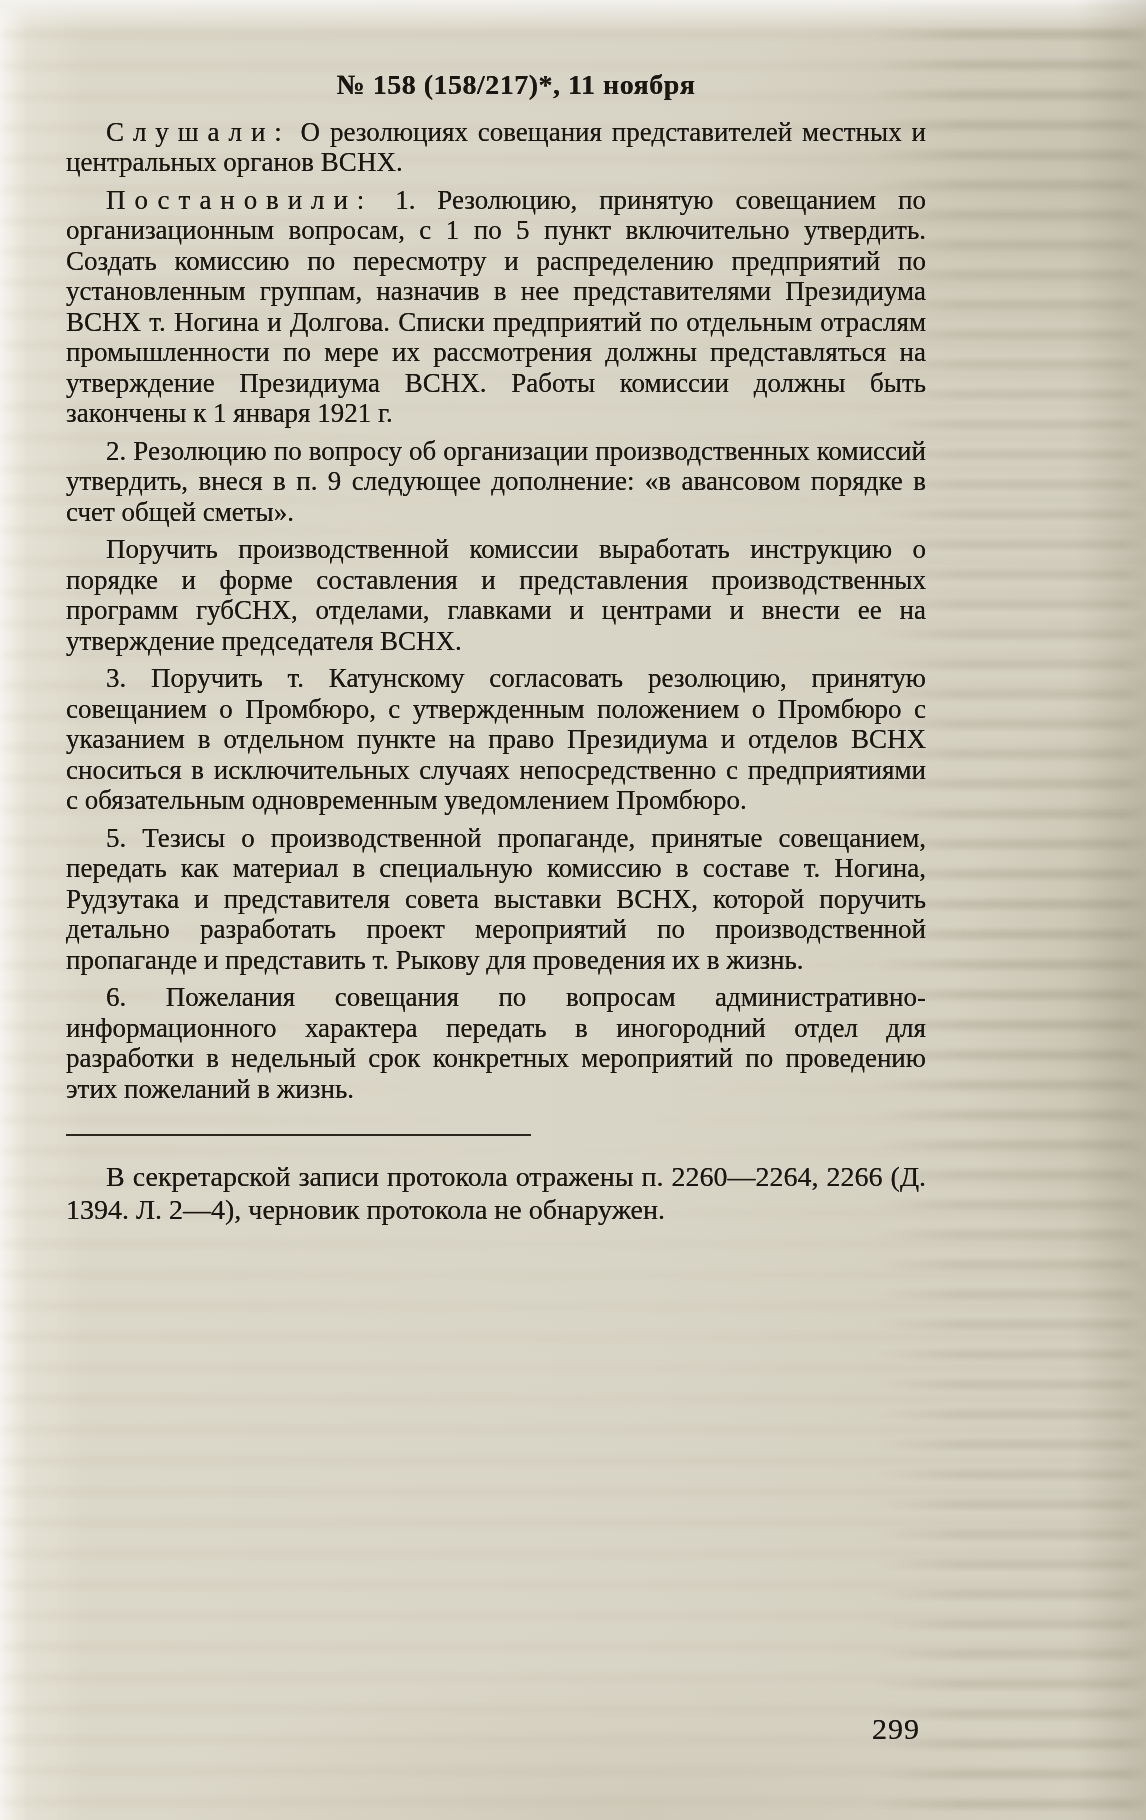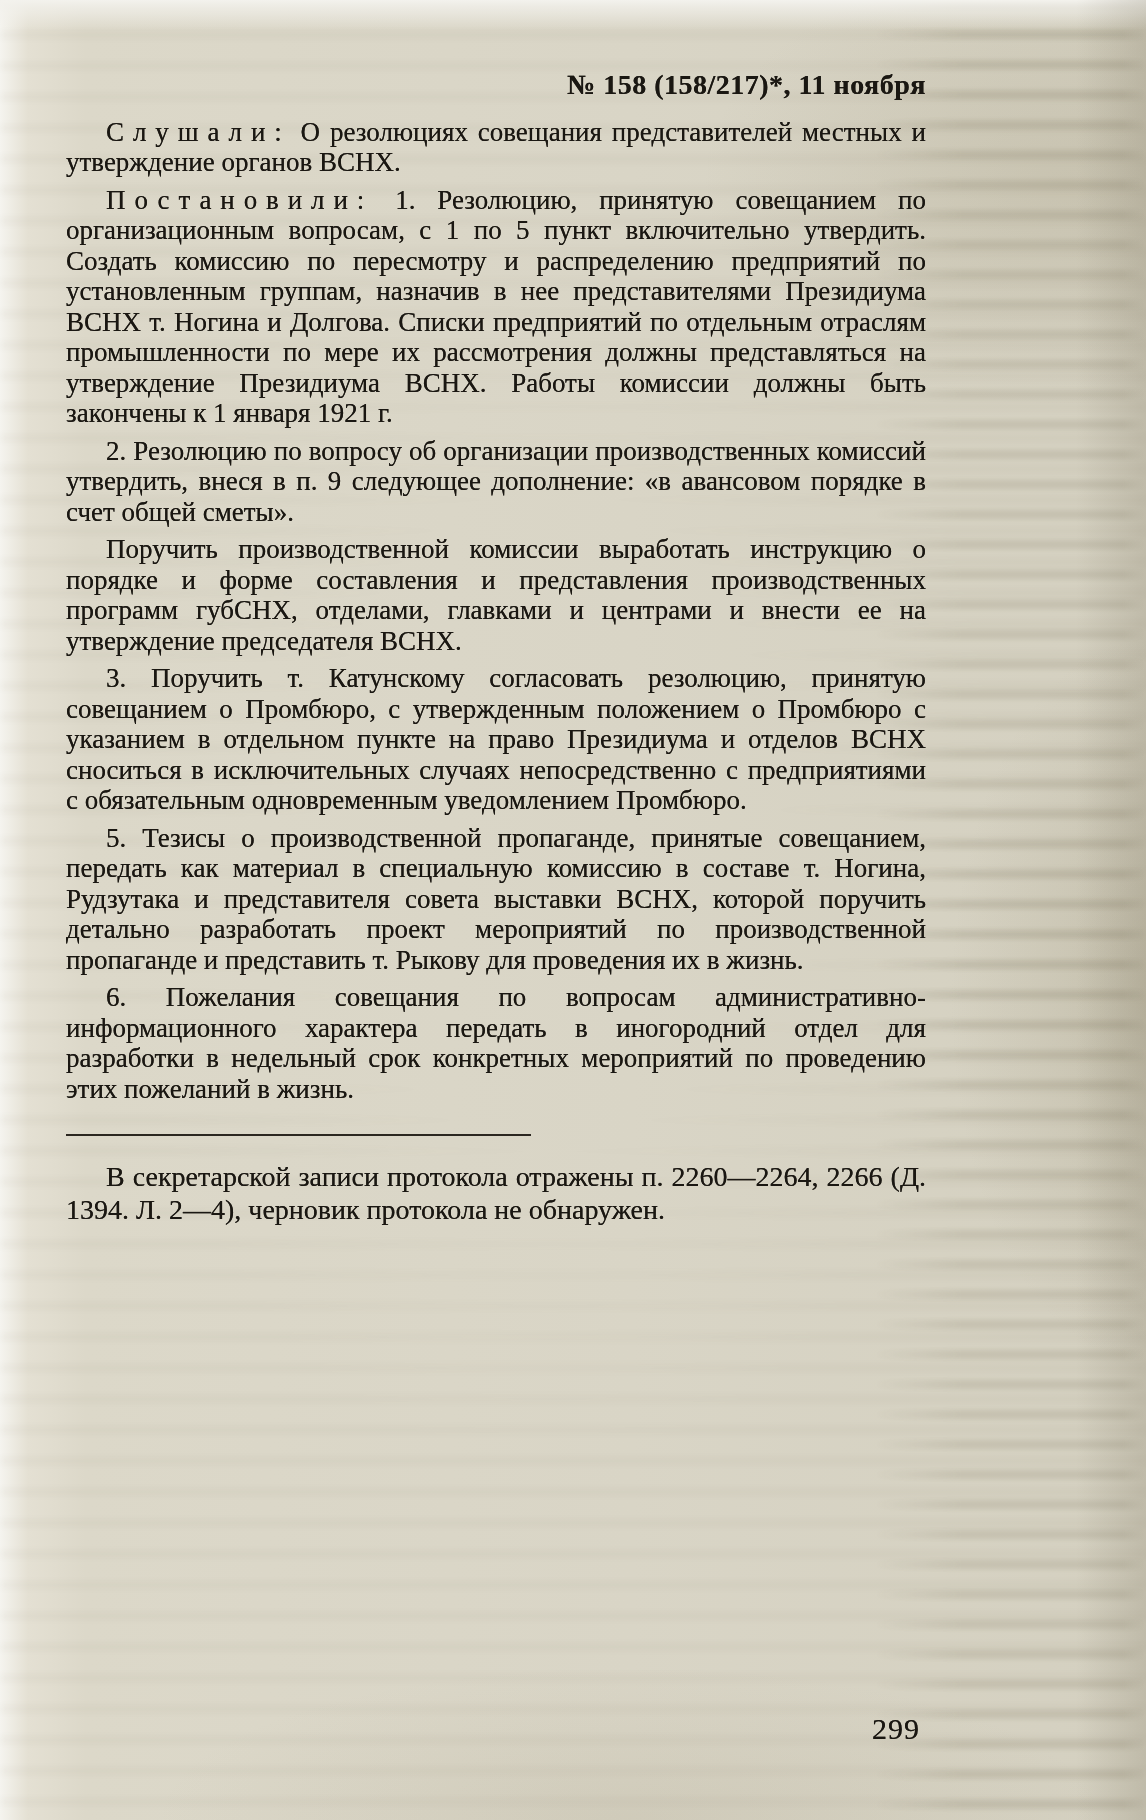--- a/index.html
+++ b/index.html
@@ -60,21 +60,21 @@
     font-size: 27px;
     line-height: 30.5px;
     text-align: justify;
     text-shadow: 0 0 0.6px rgba(22,19,13,0.85);
   }
   .heading {
     font-weight: bold;
     font-size: 28px;
     margin: 0 0 16px 0;
     text-indent: 40px;
-    text-align: right;
+    text-align: center;
     letter-spacing: 0.5px;
   }
   .para { margin: 0 0 7px 0; text-indent: 40px; }
   .lead { letter-spacing: 0.33em; margin-top: 15px; }
 
   .footnote-sep {
     margin: 30px 0 0 0;
     border: none;
     border-top: 2px solid #2b2720;
     width: 465px;
@@ -107,21 +107,21 @@
   <div class="bleed2"></div>
   <div class="edge-top"></div>
   <div class="edge-right"></div>
 
   <div class="textblock">
 
     <h1 class="heading">№ 158 (158/217)*, 11 ноября</h1>
 
     <p class="para">
       <span class="lead">Слушали:</span>
-      <span>О резолюциях совещания представителей местных и утверждение органов ВСНХ.</span>
+      <span>О резолюциях совещания представителей местных и центральных органов ВСНХ.</span>
     </p>
 
     <p class="para">
       <span class="lead">Постановили:</span>
       <span>1. Резолюцию, принятую совещанием по организационным вопросам, с 1 по 5 пункт включительно утвердить. Создать комиссию по пересмотру и распределению предприятий по установленным группам, назначив в нее представителями Президиума ВСНХ т. Ногина и Долгова. Списки предприятий по отдельным отраслям промышленности по мере их рассмотрения должны представляться на утверждение Президиума ВСНХ. Работы комиссии должны быть закончены к 1 января 1921 г.</span>
     </p>
 
 
     <p class="para">
       <span>2. Резолюцию по вопросу об организации производственных комиссий утвердить, внеся в п. 9 следующее дополнение: «в авансовом порядке в счет общей сметы».</span>

